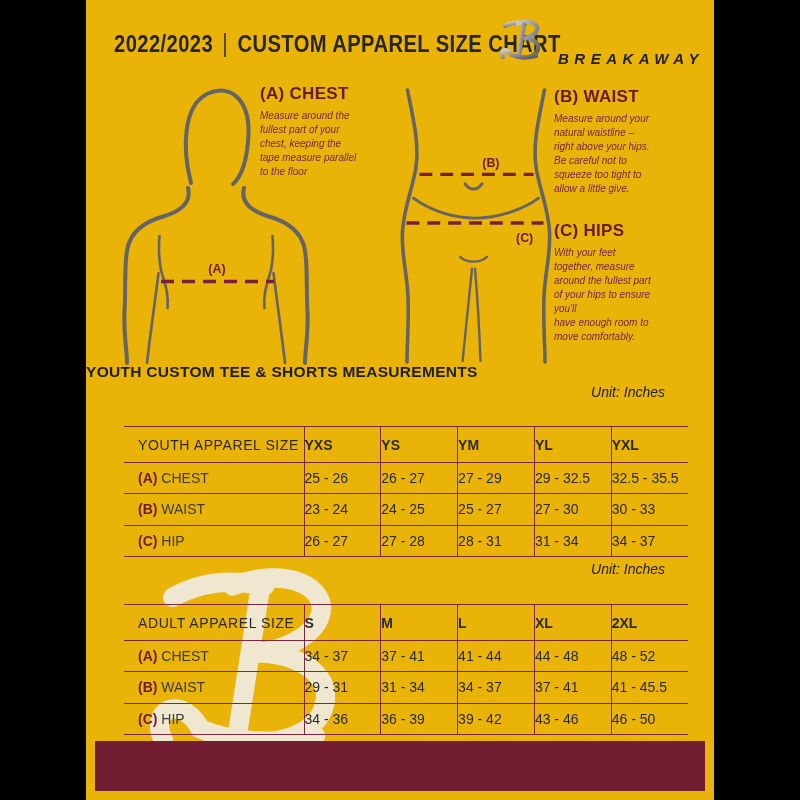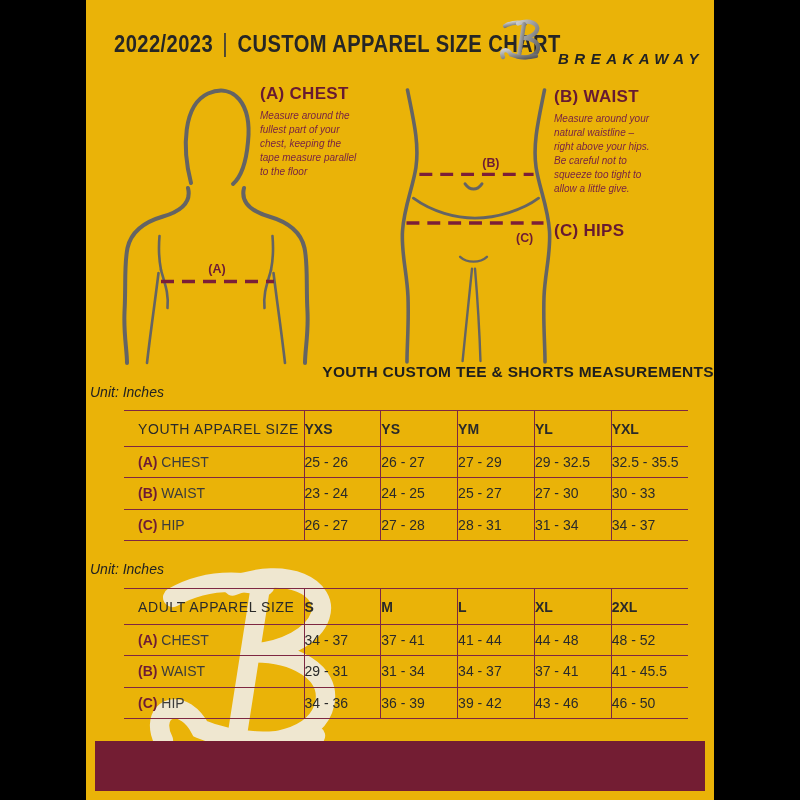--- a/index.html
+++ b/index.html
@@ -15,27 +15,27 @@
   .hdr-title .divider{font-weight:300;color:#3a3a3a;margin:0 11px;font-size:25px;}
   .brand{left:472px;top:50px;font-size:15px;font-weight:700;letter-spacing:5.5px;
          color:#222;white-space:nowrap;font-style:italic;}
 
   
   .ins-head{font-size:17px;font-weight:700;color:#671a32;letter-spacing:.3px;}
   .ins-body{font-size:10px;font-style:italic;color:#77234080;color:#782443;
             line-height:1.4;white-space:pre-line;}
 
   
-  .sec-title{left:0;width:628px;text-align:right;font-size:15.5px;font-weight:700;
+  .sec-title{left:0;width:628px;text-align:left;font-size:15.5px;font-weight:700;
              color:#1e1e1e;letter-spacing:.3px;}
-  .sec-unit{left:4px;width:568px;text-align:left;font-size:14px;font-style:italic;color:#222;}
+  .sec-unit{left:11px;width:568px;text-align:right;font-size:14px;font-style:italic;color:#222;}
 
   
   table.size-table{border-collapse:collapse;table-layout:fixed;width:564px;
-                   border-bottom:1.5px solid #7e2742;}
+                   border-bottom:1.5px solid #7e2742;margin-top:16px;}
   table.size-table tr{border-top:1.5px solid #7e2742;}
   table.size-table td{border-right:1.3px solid #7e2742;vertical-align:middle;
                       text-align:left;font-size:14px;color:#2a2a2a;padding:0;}
   table.size-table td:last-child{border-right:none;}
   table.size-table td.lbl{text-align:left;padding-left:14px;border-right:1.3px solid #7e2742;}
   table.size-table tr.hdr{height:36px;}
   table.size-table tr.data{height:31.3px;}
   .col-label{width:180px;}
   .col-size{width:76.8px;}
   .apparel-size{font-size:14px;color:#454545;letter-spacing:.6px;}
@@ -116,20 +116,27 @@
 
   <div class="abs ins-head" style="left:468px;top:87px">(B) WAIST</div>
   <div class="abs ins-body" style="left:468px;top:112px;width:158px">Measure around your
 natural waistline –
 right above your hips.
 Be careful not to
 squeeze too tight to
 allow a little give.</div>
 
   <div class="abs ins-head" style="left:468px;top:221px">(C) HIPS</div>
+  <div class="abs ins-body" style="left:468px;top:246px;width:162px">With your feet
+together, measure
+around the fullest part
+of your hips to ensure
+you'll
+have enough room to
+move comfortably.</div>
 
   <svg class="abs watermark" width="230" height="212" viewBox="0 0 48 46">
     <g fill="none" stroke="#f1f1f4" stroke-width="4.2" stroke-linecap="round">
       <path d="M 7 9 C 13 5.5 20 5 27 6.5"></path>
       <path d="M 20 6.5 C 32 2 41 7 39 13 C 37.5 17.5 31 20.5 25 21 C 33 21 41.5 25 40 32 C 38.5 39.5 27 42 19 39.5"></path>
       <path d="M 26 7 L 21 39"></path>
       <path d="M 5 40 C 2.5 35 6 31.5 10 34 C 11.5 35 12.5 36.5 13 37.5 C 20 40.5 30 41 38 39"></path>
     </g>
   </svg>
 

